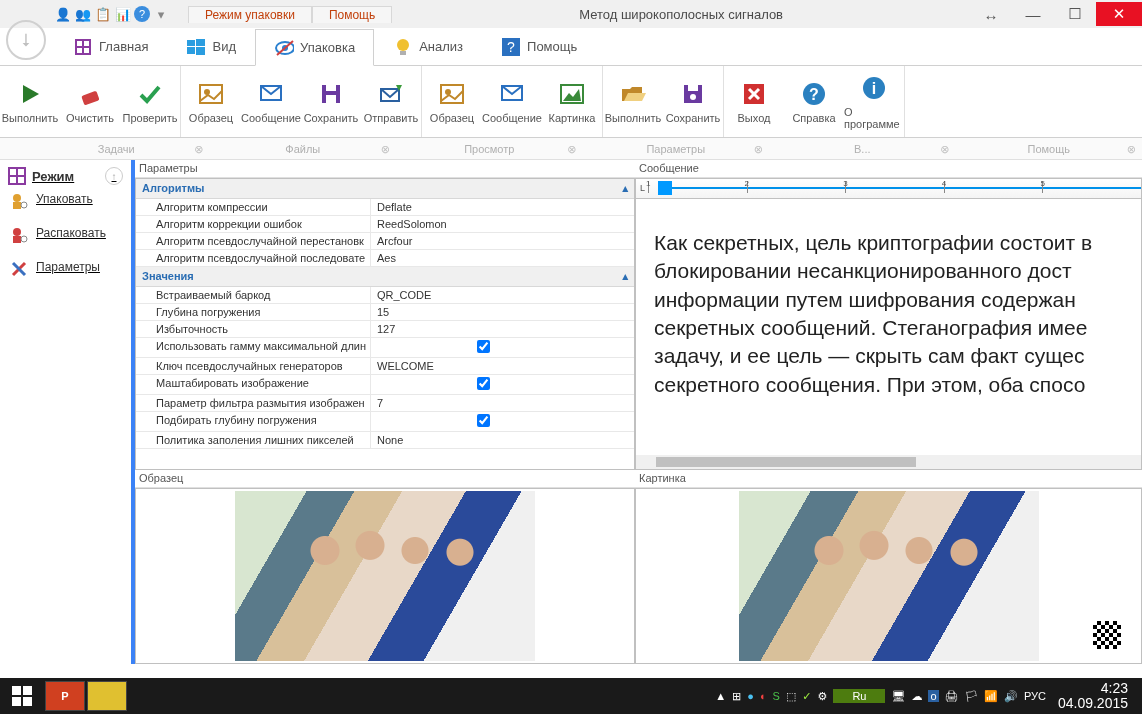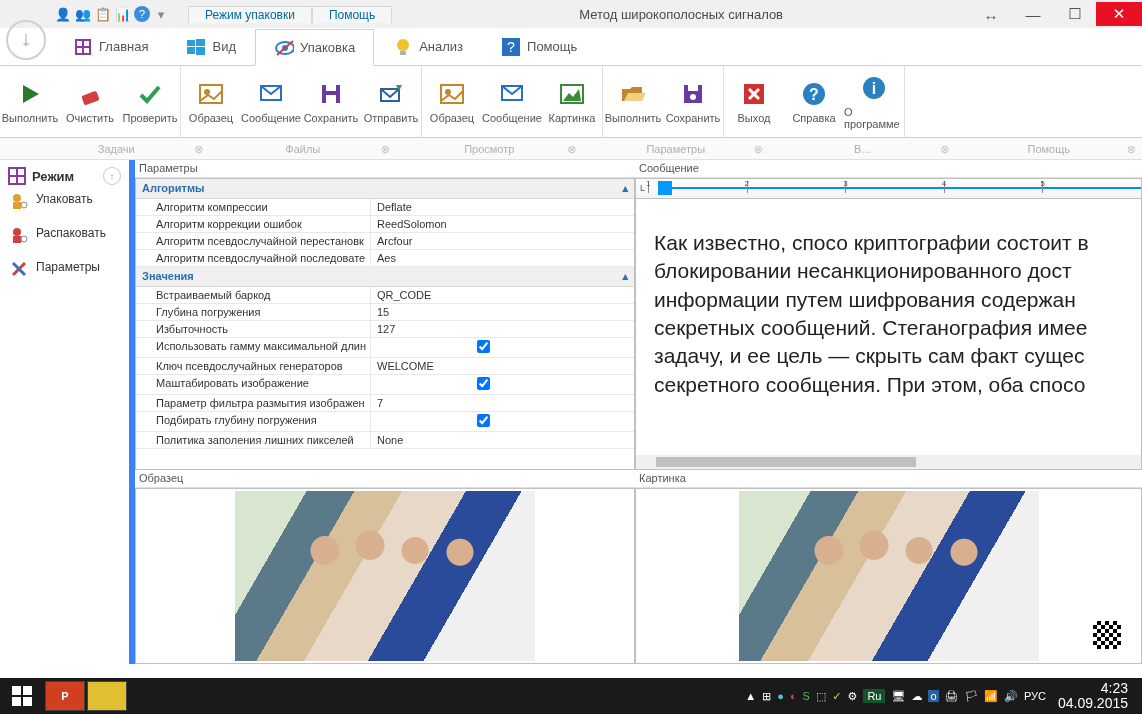--- a/index.html
+++ b/index.html
@@ -3,21 +3,21 @@
 <meta charset="utf-8">
 <style>
 * { margin:0; padding:0; box-sizing:border-box; font-family:"Segoe UI",Tahoma,sans-serif; }
 body { width:1142px; height:714px; background:#fff; overflow:hidden; font-size:12px; }
 
 
 .titlebar { height:28px; background:#f0f0f0; display:flex; align-items:center; }
 .tb-left { display:flex; align-items:center; gap:2px; padding-left:54px; }
 .tb-left .qicon { width:18px; height:18px; display:flex; align-items:center; justify-content:center; color:#3a8dde; font-size:13px; }
 .tb-tabs { display:flex; margin-left:18px; }
-.tb-tab { padding:1px 16px; color:#0369a1; border:1px solid #d8d8d8; background:#f6f6f6; border-bottom:none; font-size:12px; }
+.tb-tab { padding:1px 16px; color:#c2410c; border:1px solid #d8d8d8; background:#f6f6f6; border-bottom:none; font-size:12px; }
 .tb-title { flex:1; text-align:center; color:#4a4a4a; font-size:13px; }
 .tb-ctrl { display:flex; }
 .tb-btn { width:42px; height:24px; display:flex; align-items:center; justify-content:center; color:#555; font-size:15px; }
 .tb-btn.close { background:#e81123; color:#fff; width:46px; }
 
 .backcircle { position:absolute; left:6px; top:20px; width:40px; height:40px; border:2px solid #d0d0d0; border-radius:50%; display:flex; align-items:center; justify-content:center; color:#c0c0c0; font-size:18px; }
 
 
 .maintabs { height:38px; background:#fff; display:flex; padding-left:54px; border-bottom:1px solid #d0d0d0; }
 .mtab { display:flex; align-items:center; gap:6px; padding:0 18px; border:1px solid transparent; color:#555; font-size:13px; }
@@ -32,21 +32,21 @@
 
 
 .secrow { height:22px; background:#fafafa; border-bottom:1px solid #e0e0e0; display:flex; align-items:center; color:#b0b0b0; font-size:11px;padding-left:23px; }
 .seclabel { flex:1; text-align:center; position:relative; }
 .seclabel .x { position:absolute; right:6px; color:#c0c0c0; }
 
 
 .workspace { display:flex; height:504px; }
 
 
-.sidebar { width:135px; background:#fff; border-right:6px solid #3b82f6; }
+.sidebar { width:135px; background:#fff; border-right:4px solid #3b82f6;text-decoration:underline; }
 .sb-head { height:32px; display:flex; align-items:center; padding:0 8px; font-weight:bold; font-size:13px; color:#333; gap:6px; }
 .sb-head .sic { width:18px; height:18px; }
 .sb-head .up { margin-left:auto; width:18px; height:18px; border:1px solid #ccc; border-radius:50%; display:flex; align-items:center; justify-content:center; color:#999; font-size:10px;}
 .sb-item { height:34px; display:flex; align-items:flex-start; gap:8px; padding:0 10px; font-size:12px; color:#333; }
 .sb-item .sic { width:18px; height:18px; display:flex; align-items:center; justify-content:center; }
 
 
 .content { flex:1; display:grid; grid-template-columns:500px 1fr; grid-template-rows:18px 292px 18px 1fr; gap:0; }
 .panelabel { font-size:11px; color:#555; padding:2px 4px; border-bottom:1px solid #e0e0e0; }
 .params { border:1px solid #c0c0c0; overflow:hidden; }
@@ -457,21 +457,21 @@
             </div>
             <div class="tick">
               <span style="position:absolute;left:-3px;top:-2px;">4</span>
             </div>
             <div class="tick">
               <span style="position:absolute;left:-3px;top:-2px;">5</span>
             </div>
           </div>
       </div>
       <div class="msgtxt" id="msgtxt">
-          <div>Как известно, спосо криптографии состоит в</div>
+          <div>Как секретных, цель криптографии состоит в</div>
           <div>блокировании несанкционированного дост</div>
           <div>информации путем шифрования содержан</div>
           <div>секретных сообщений. Стеганография имее</div>
           <div>задачу, и ее цель — скрыть сам факт сущес</div>
           <div>секретного сообщения. При этом, оба спосо</div>
         </div>
       <div class="hscroll">
           <div class="thumb"></div>
         </div>
     </div>
@@ -502,21 +502,21 @@
   <div class="tico" style="background:#e0c030;"></div>
   <div class="tray">
     <span>▲</span>
     <span style="color:#fff;">⊞</span>
     <span style="color:#4ac0f0;">●</span>
     <span style="color:#f04040;">◐</span>
     <span style="color:#4ac04a;">S</span>
     <span>⬚</span>
     <span style="color:#a0f040;">✓</span>
     <span>⚙</span>
-    <span style="background:#14532d;padding:1px 4px;">Ru</span>
+    <span style="background:#4d7c0f;padding:1px 19px;">Ru</span>
     <span>🖥</span>
     <span>☁</span>
     <span style="background:#2a60a0;padding:0 2px;">o</span>
     <span>🖨</span>
     <span>🏳</span>
     <span>📶</span>
     <span>🔊</span>
     <span>РУС</span>
     <div class="clock">
       <div>4:23</div>

